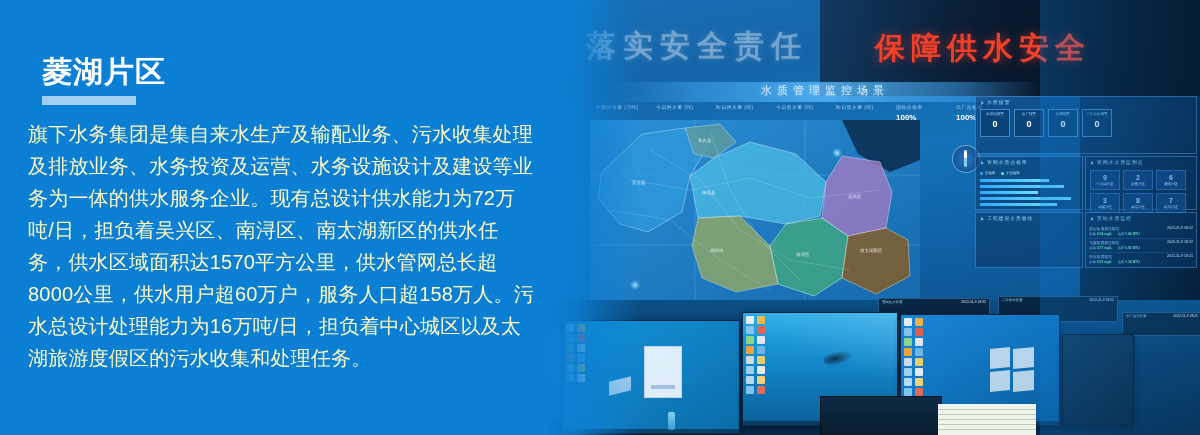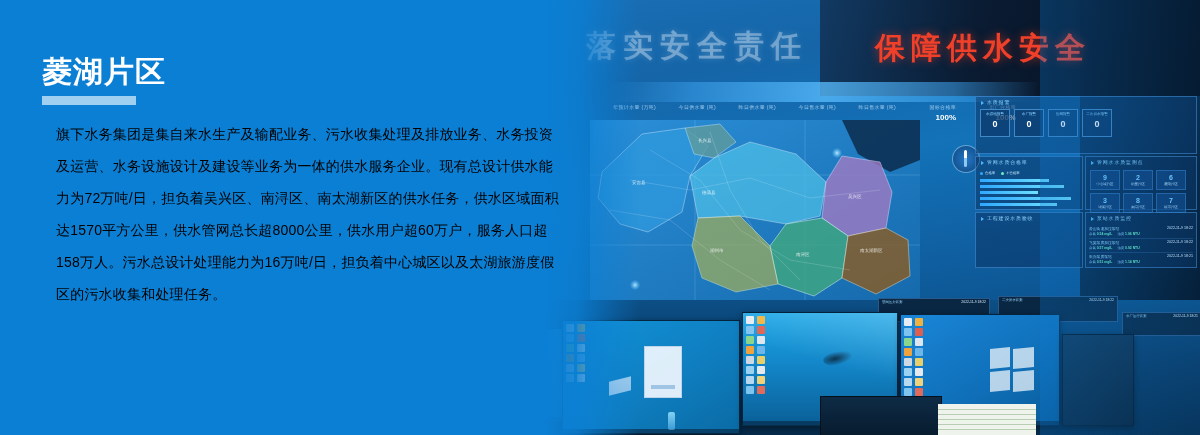--- a/index.html
+++ b/index.html
@@ -29,21 +29,21 @@
         color:#f0402a;font-weight:700;text-shadow:0 0 10px rgba(255,60,30,.55);}
 
   
   .dash-strip{position:absolute;left:90px;top:82px;width:430px;height:20px;
       background:linear-gradient(90deg,rgba(30,120,200,0) 0%,rgba(60,160,235,.55) 20%,rgba(90,190,255,.75) 50%,rgba(60,160,235,.55) 80%,rgba(30,120,200,0) 100%);}
   .dash-title{position:absolute;left:90px;top:83px;width:430px;text-align:center;
       font-size:11px;letter-spacing:5px;color:#dceeff;text-shadow:0 0 6px #7ec8ff;}
 
   
   .kpi-row{position:absolute;left:76px;top:104px;width:420px;height:26px;display:flex;align-items:flex-start;}
-  .kpi{flex:1;text-align:right;}
+  .kpi{flex:1;text-align:left;}
   .kpi .k-label{font-size:5px;color:#b6dcfa;letter-spacing:.3px;white-space:nowrap;opacity:.85;}
   .kpi .k-val{font-size:8px;color:#ffffff;margin-top:3px;font-weight:600;}
 
   
   .map{position:absolute;left:70px;top:120px;width:330px;height:190px;}
   .map svg{display:block;}
   .map-label{position:absolute;font-size:4.5px;color:rgba(255,255,255,.8);white-space:nowrap;}
 
   
   .glowdot{position:absolute;width:10px;height:10px;border-radius:50%;
@@ -123,38 +123,39 @@
   .fade{position:absolute;left:500px;top:0;width:140px;height:435px;
       background:linear-gradient(90deg,#0b7fd4 0%,#0b7fd4 32%,rgba(11,127,212,.85) 55%,rgba(11,127,212,.35) 80%,rgba(11,127,212,0) 100%);}
   .tint{position:absolute;left:520px;top:0;width:680px;height:435px;
       background:linear-gradient(90deg,rgba(13,120,205,.30) 0%,rgba(13,120,205,.10) 30%,rgba(13,120,205,0) 60%);
       pointer-events:none;}
 
   
   .left{position:absolute;left:0;top:0;width:560px;height:435px;}
   .title{position:absolute;left:42px;top:52px;font-size:30px;font-weight:700;color:#ffffff;letter-spacing:1px;}
   .rule{position:absolute;left:42px;top:96px;width:94px;height:9px;background:#9fd0f2;}
-  .body-text{position:absolute;left:56px;top:118px;width:508px;
-      font-size:14px;line-height:32px;color:#000000;letter-spacing:.2px;}
+  .body-text{position:absolute;left:28px;top:118px;width:508px;
+      font-size:20px;line-height:32px;color:#fef9c3;letter-spacing:.2px;}
 </style>
 </head>
 <body>
 
 <div class="banner">
 
   <div class="photo">
 
     <div class="wall"></div>
     <div class="wall-dark"></div>
     <div class="wall-dark2"></div>
 
     <div class="slogan-white">落实安全责任</div>
     <div class="slogan-red">保障供水安全</div>
 
     <div class="dash-strip"></div>
+    <div class="dash-title">水质管理监控场景</div>
 
     <div class="kpi-row">
       <div class="kpi">
         <div class="k-label">年预计水量 (万吨)</div>
         <div class="k-val"></div>
       </div>
       <div class="kpi">
         <div class="k-label">今日供水量 (吨)</div>
         <div class="k-val"></div>
       </div>

